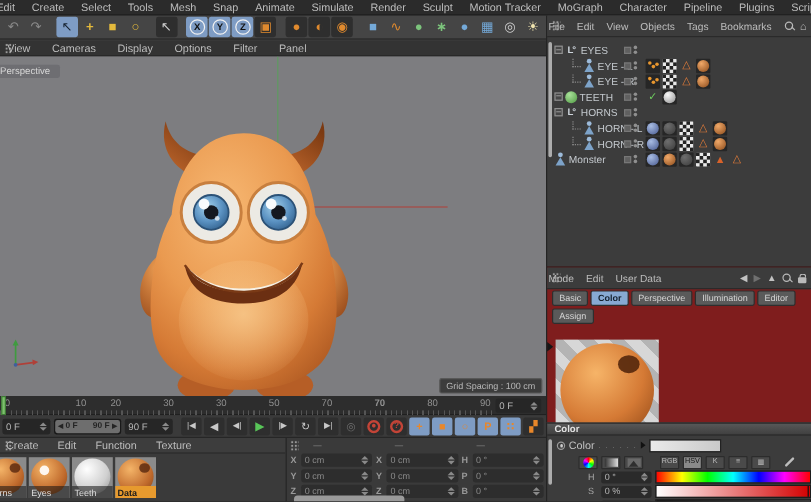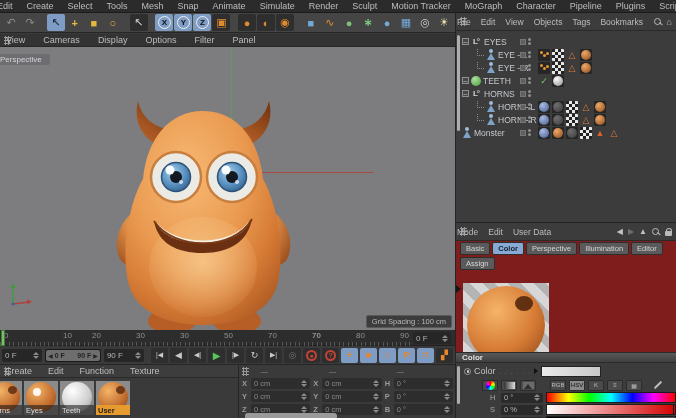--- a/index.html
+++ b/index.html
@@ -441,21 +441,21 @@
         <div class="mat-tile">
           <span class="mat-sphere sph-orange eyehl"></span>
           <span class="mat-label">Eyes</span>
         </div>
         <div class="mat-tile">
           <span class="mat-sphere sph-white"></span>
           <span class="mat-label">Teeth</span>
         </div>
         <div class="mat-tile mat-sel">
           <span class="mat-sphere sph-orange spot"></span>
-          <span class="mat-label">User</span>
+          <span class="mat-label">Data</span>
         </div>
       </div>
   </div>
 
   <div class="coords">
     <div class="co-head" id="co-head">
       <span class="grip"></span>
     <span class="hd">—</span>
         <span class="hd">—</span>
         <span class="hd">—</span>

